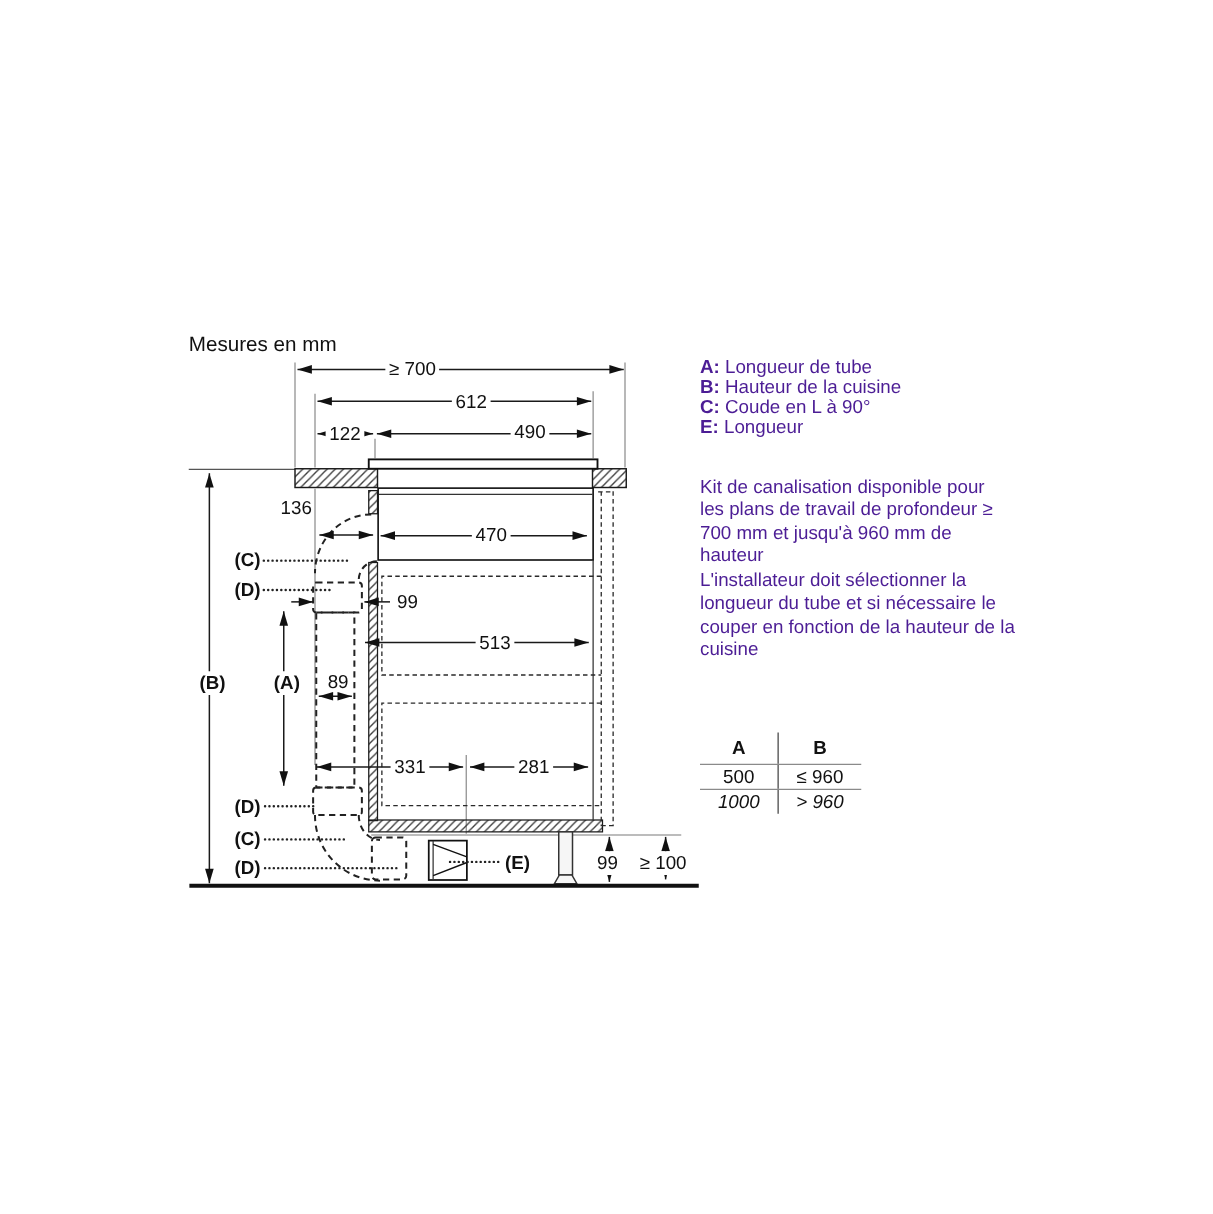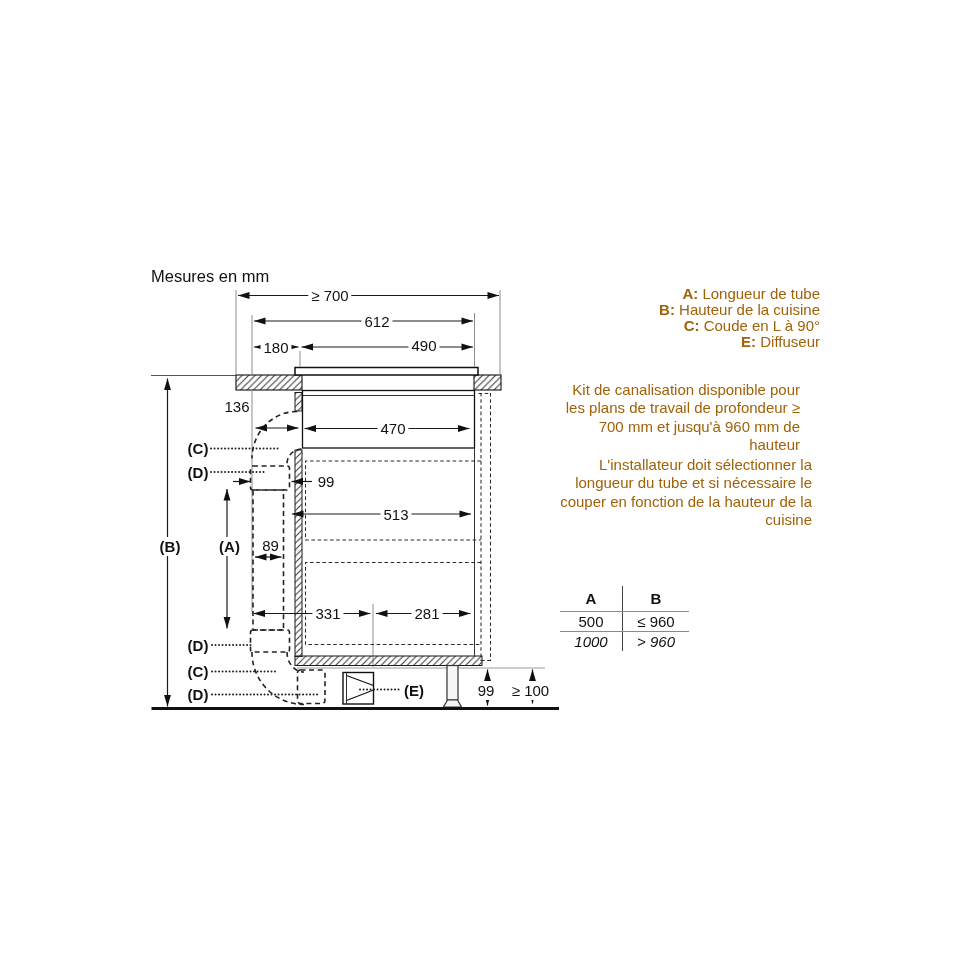--- a/index.html
+++ b/index.html
@@ -15,21 +15,21 @@
   .duct{stroke:#222;stroke-width:1.6;fill:none;stroke-dasharray:5 3.6;}
   .dots{stroke:#222;stroke-width:1.9;fill:none;stroke-dasharray:0.1 3.4;stroke-linecap:round;}
   .dim{stroke:#1a1a1a;stroke-width:1.2;fill:none;marker-start:url(#ah);marker-end:url(#ah);}
   .dim1{stroke:#1a1a1a;stroke-width:1.2;fill:none;marker-end:url(#ah);}
   
   .dt{position:absolute;font-size:15px;line-height:19px;white-space:nowrap;
       transform:translateX(-50%);color:#111;}
   .bg{background:#fff;padding:0 3px;}
   .lbl{font-weight:bold;}
   .title{position:absolute;left:151px;top:267px;font-size:16.5px;color:#111;}
-  .rightcol{position:absolute;left:560px;width:260px;font-size:15px;color:#a16207;text-align:right;}
+  .rightcol{position:absolute;left:560px;width:260px;font-size:15px;color:#4c1d95;}
   .legend{top:286px;line-height:16px;}
   .legend b{font-weight:bold;}
   .note1{top:381px;width:240px;line-height:18.4px;}
   .note2{top:456px;width:252px;line-height:18.4px;}
   
   .spec-table{position:absolute;left:560px;top:586px;width:129px;font-size:15px;}
   .spec-table .tr{display:flex;align-items:center;}
   .spec-table .tr.hd{height:25px;border-bottom:1px solid #8a8a8a;font-weight:bold;}
   .spec-table .tr.r1{height:19px;border-bottom:1px solid #8a8a8a;justify-content:flex-end;}
   .spec-table .tr.r2{height:19px;font-style:italic;}
@@ -133,21 +133,21 @@
       <path class="dim" d="M532.5,669.5 V703.5"></path>
       <path class="dim1" d="M233,481.5 H250.5"></path>
       <path class="dim1" d="M312,481.5 H291.5"></path>
     </g>
   </svg>
 
   <span class="title">Mesures en mm</span>
 
   <span class="dt bg" style="left:330px;top:286px">≥ 700</span>
   <span class="dt bg" style="left:377px;top:311.5px">612</span>
-  <span class="dt bg" style="left:276px;top:337.5px">180</span>
+  <span class="dt bg" style="left:276px;top:337.5px">122</span>
   <span class="dt bg" style="left:424px;top:336px">490</span>
   <span class="dt" style="left:237px;top:397px">136</span>
   <span class="dt bg" style="left:393px;top:419px">470</span>
   <span class="dt" style="left:326px;top:472px">99</span>
   <span class="dt bg" style="left:396px;top:504.5px">513</span>
   <span class="dt" style="left:270.5px;top:535.5px">89</span>
   <span class="dt bg" style="left:328px;top:604px">331</span>
   <span class="dt bg" style="left:427px;top:604px">281</span>
   <span class="dt bg" style="left:486px;top:680.5px">99</span>
   <span class="dt bg" style="left:530.5px;top:680.5px">≥ 100</span>
@@ -158,21 +158,21 @@
   <span class="dt lbl" style="left:198px;top:462.5px">(D)</span>
   <span class="dt lbl" style="left:198px;top:635.5px">(D)</span>
   <span class="dt lbl" style="left:198px;top:661.5px">(C)</span>
   <span class="dt lbl" style="left:198px;top:684.5px">(D)</span>
   <span class="dt lbl" style="left:414px;top:680.5px">(E)</span>
 
   <div class="rightcol legend" style="position:absolute">
     <div><b>A:</b> <span>Longueur de tube</span></div>
     <div><b>B:</b> <span>Hauteur de la cuisine</span></div>
     <div><b>C:</b> <span>Coude en L à 90°</span></div>
-    <div><b>E:</b> <span>Diffuseur</span></div>
+    <div><b>E:</b> <span>Longueur</span></div>
   </div>
 
   <div class="rightcol note1" style="position:absolute">Kit de canalisation disponible pour les plans de travail de profondeur ≥ 700 mm et jusqu'à 960 mm de hauteur</div>
   <div class="rightcol note2" style="position:absolute">L'installateur doit sélectionner la longueur du tube et si nécessaire le couper en fonction de la hauteur de la cuisine</div>
 
   <div class="spec-table">
     <div class="tr hd">
       <div class="ca">A</div>
       <div class="cb">B</div>
     </div>

